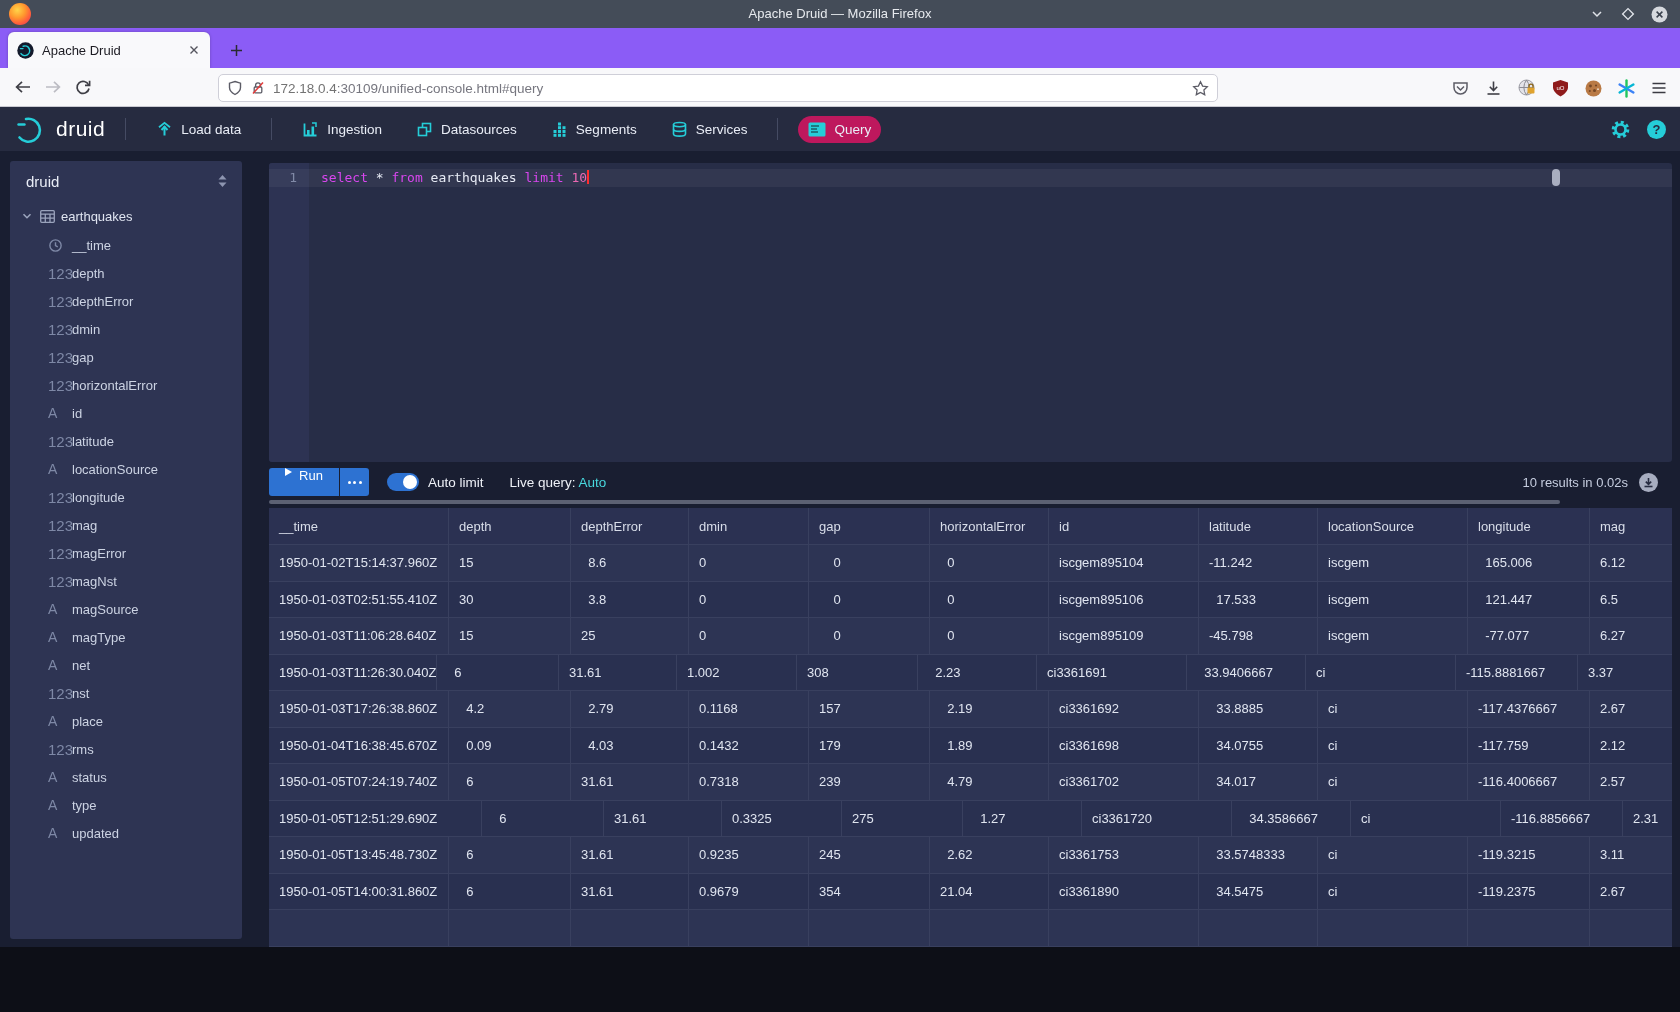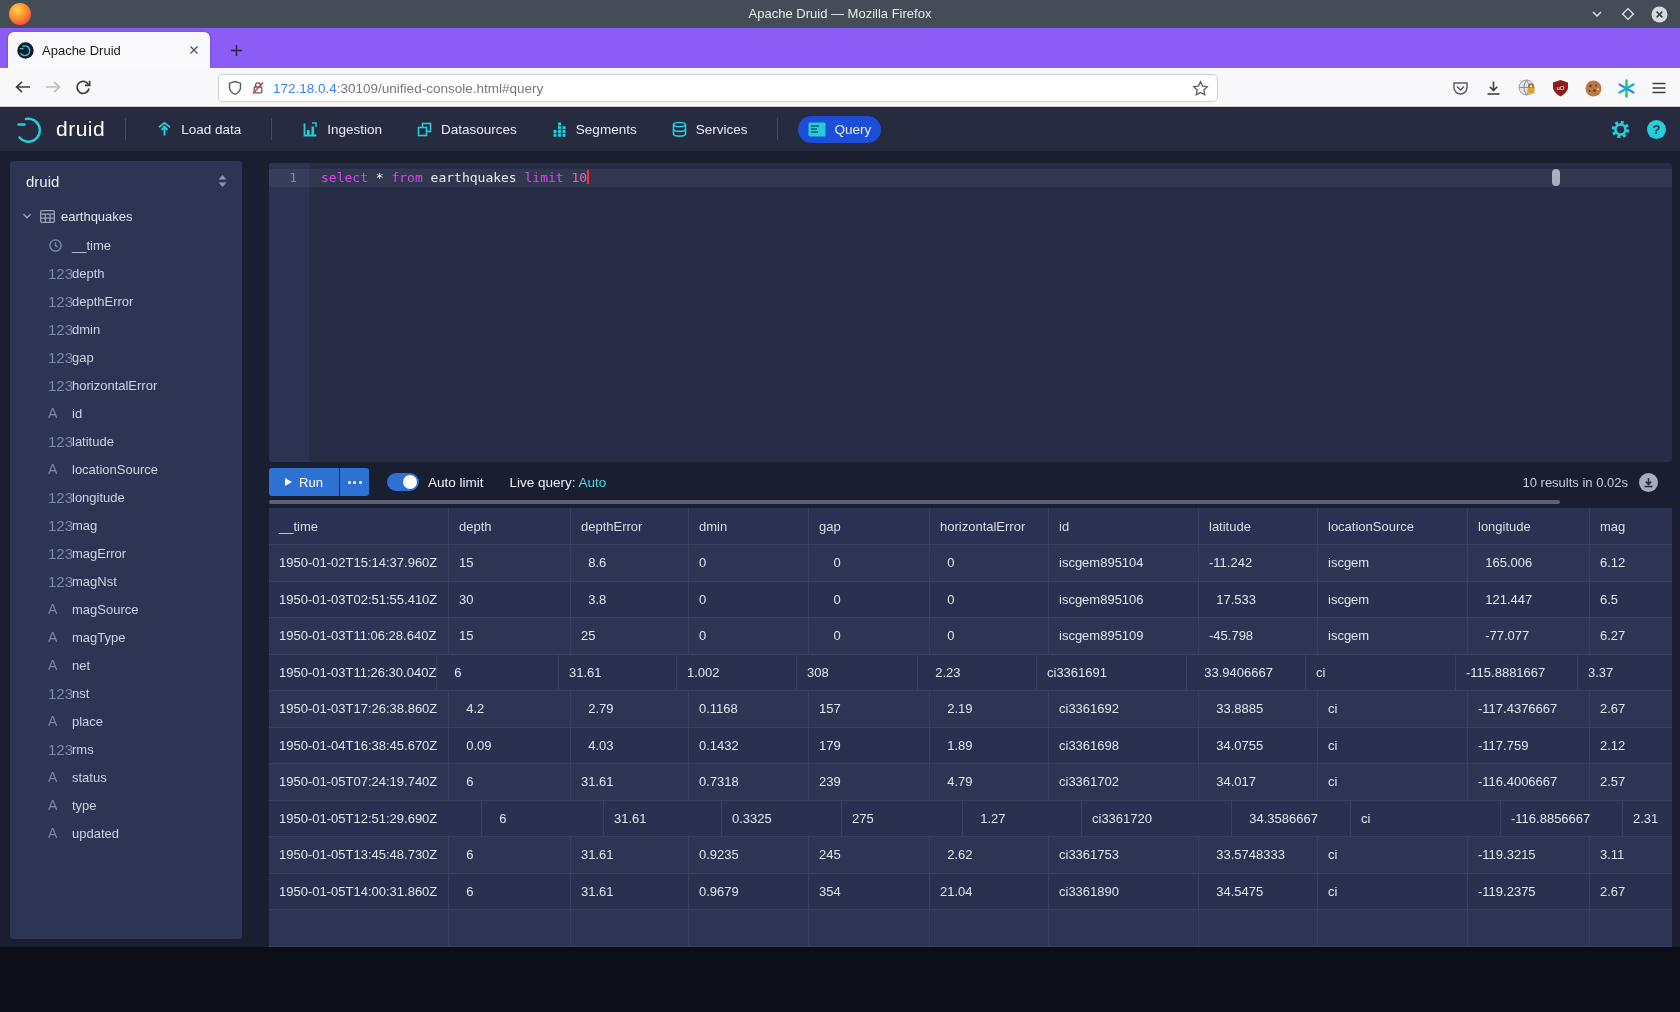--- a/index.html
+++ b/index.html
@@ -20,31 +20,31 @@
   box-shadow:0 0 3px rgba(0,0,0,.25);display:flex;align-items:center;padding:0 9px;gap:8px}
 .tab .tab-title{flex:1;font-size:13px;color:#1c1b22;white-space:nowrap;overflow:hidden}
 .newtab{position:absolute;left:222px;top:8px;width:28px;height:28px;display:flex;align-items:center;justify-content:center}
 
 
 .navbar{position:absolute;left:0;top:68px;width:1680px;height:39px;background:#f8f8fa;border-bottom:1px solid #c9c9d1;display:flex;align-items:center}
 .nav-icon-btn{width:30px;height:30px;display:flex;align-items:center;justify-content:center;border-radius:4px}
 .urlbar{position:absolute;left:218px;top:6px;width:1000px;height:28px;background:#fff;border:1px solid #cfcfd8;border-radius:5px;
   display:flex;align-items:center;padding:0 8px;gap:7px}
 .url-text{font-size:13.5px;white-space:nowrap;overflow:hidden;flex:1}
-.url-host{color:#3b82f6}.url-rest{color:#76767f}
+.url-host{color:#737373}.url-rest{color:#76767f}
 .toolbar-right{position:absolute;right:12px;top:6px;height:28px;display:flex;align-items:center;gap:14px}
 
 
 .dheader{position:absolute;left:0;top:107px;width:1680px;height:44px;background:#262b40;display:flex;align-items:center;color:#e9edf6}
 .dlogo{display:flex;align-items:center;gap:8px;margin-left:14px}
 .dlogo-text{font-size:21px;font-weight:400;letter-spacing:.5px;color:#fff}
 .hdr-divider{width:1px;height:22px;background:#454b63;margin:0 20px}
 .nav-item{display:flex;align-items:center;gap:8px;font-size:13.5px;padding:6px 10px;border-radius:15px;cursor:default}
 .nav-item+.nav-item{margin-left:14px}
-.nav-item.active{background:#1d4ed8}
+.nav-item.active{background:#be185d}
 .hdr-right{margin-left:auto;margin-right:14px;display:flex;align-items:center;gap:16px}
 .help-circle{width:19px;height:19px;border-radius:50%;background:#25cdd8;color:#262b40;font-size:13px;font-weight:bold;
   display:flex;align-items:center;justify-content:center}
 
 
 .app{position:absolute;left:0;top:151px;width:1680px;height:796px;background:#191e31}
 
 
 .sidebar{position:absolute;left:10px;top:10px;width:232px;height:778px;background:#2e3453;border-radius:3px;overflow:hidden}
 .side-header{height:40px;display:flex;align-items:center;padding:0 14px 0 16px}
@@ -61,21 +61,21 @@
 .gutter{position:absolute;left:0;top:0;width:40px;height:100%;background:#2d3353}
 .gutter .ln{display:block;text-align:right;padding-right:12px;padding-top:6px;font:13px "DejaVu Sans Mono",monospace;color:#7b84a3;line-height:18px}
 .active-line{position:absolute;left:0;top:6px;width:100%;height:18px;background:rgba(255,255,255,.05)}
 .code-line{position:absolute;left:52px;top:6px;font:13px "DejaVu Sans Mono",monospace;line-height:18px;white-space:pre}
 .tok-kw{color:#d946ef}.tok-pl{color:#e7ebf5}.tok-num{color:#ea68b2}
 .caret{display:inline-block;width:2px;height:14px;background:#ff2d2d;vertical-align:-2px}
 .ed-vthumb{position:absolute;left:1283px;top:6px;width:8px;height:17px;background:#a9aec0;border-radius:4px}
 
 
 .runbar{position:absolute;left:269px;top:311px;width:1403px;height:40px;display:flex;align-items:center}
-.btn-run{height:28px;background:#2d72d2;color:#fff;font-size:13px;display:flex;align-items:center;justify-content:center;gap:7px;
+.btn-run{height:28px;background:#2d72d2;color:#fff;font-size:13px;display:flex;align-items:flex-start;justify-content:center;gap:7px;
   width:70px;border-radius:3px 0 0 3px}
 .btn-more{height:28px;width:29px;background:#2d72d2;border-radius:0 3px 3px 0;margin-left:1px;display:flex;align-items:center;justify-content:center;gap:2.5px}
 .dot{width:3px;height:3px;border-radius:50%;background:#fff}
 .play{width:0;height:0;border-left:7px solid #fff;border-top:4.5px solid transparent;border-bottom:4.5px solid transparent}
 .switch{width:32px;height:18px;border-radius:9px;background:#2d72d2;position:relative;margin-left:18px}
 .switch .knob{position:absolute;right:2px;top:2px;width:14px;height:14px;border-radius:50%;background:#fff}
 .lbl{font-size:13.5px;color:#eef1f7}
 .auto-limit{margin-left:9px}
 .live-q{margin-left:26px}
 .live-q .link{color:#48d8de}

